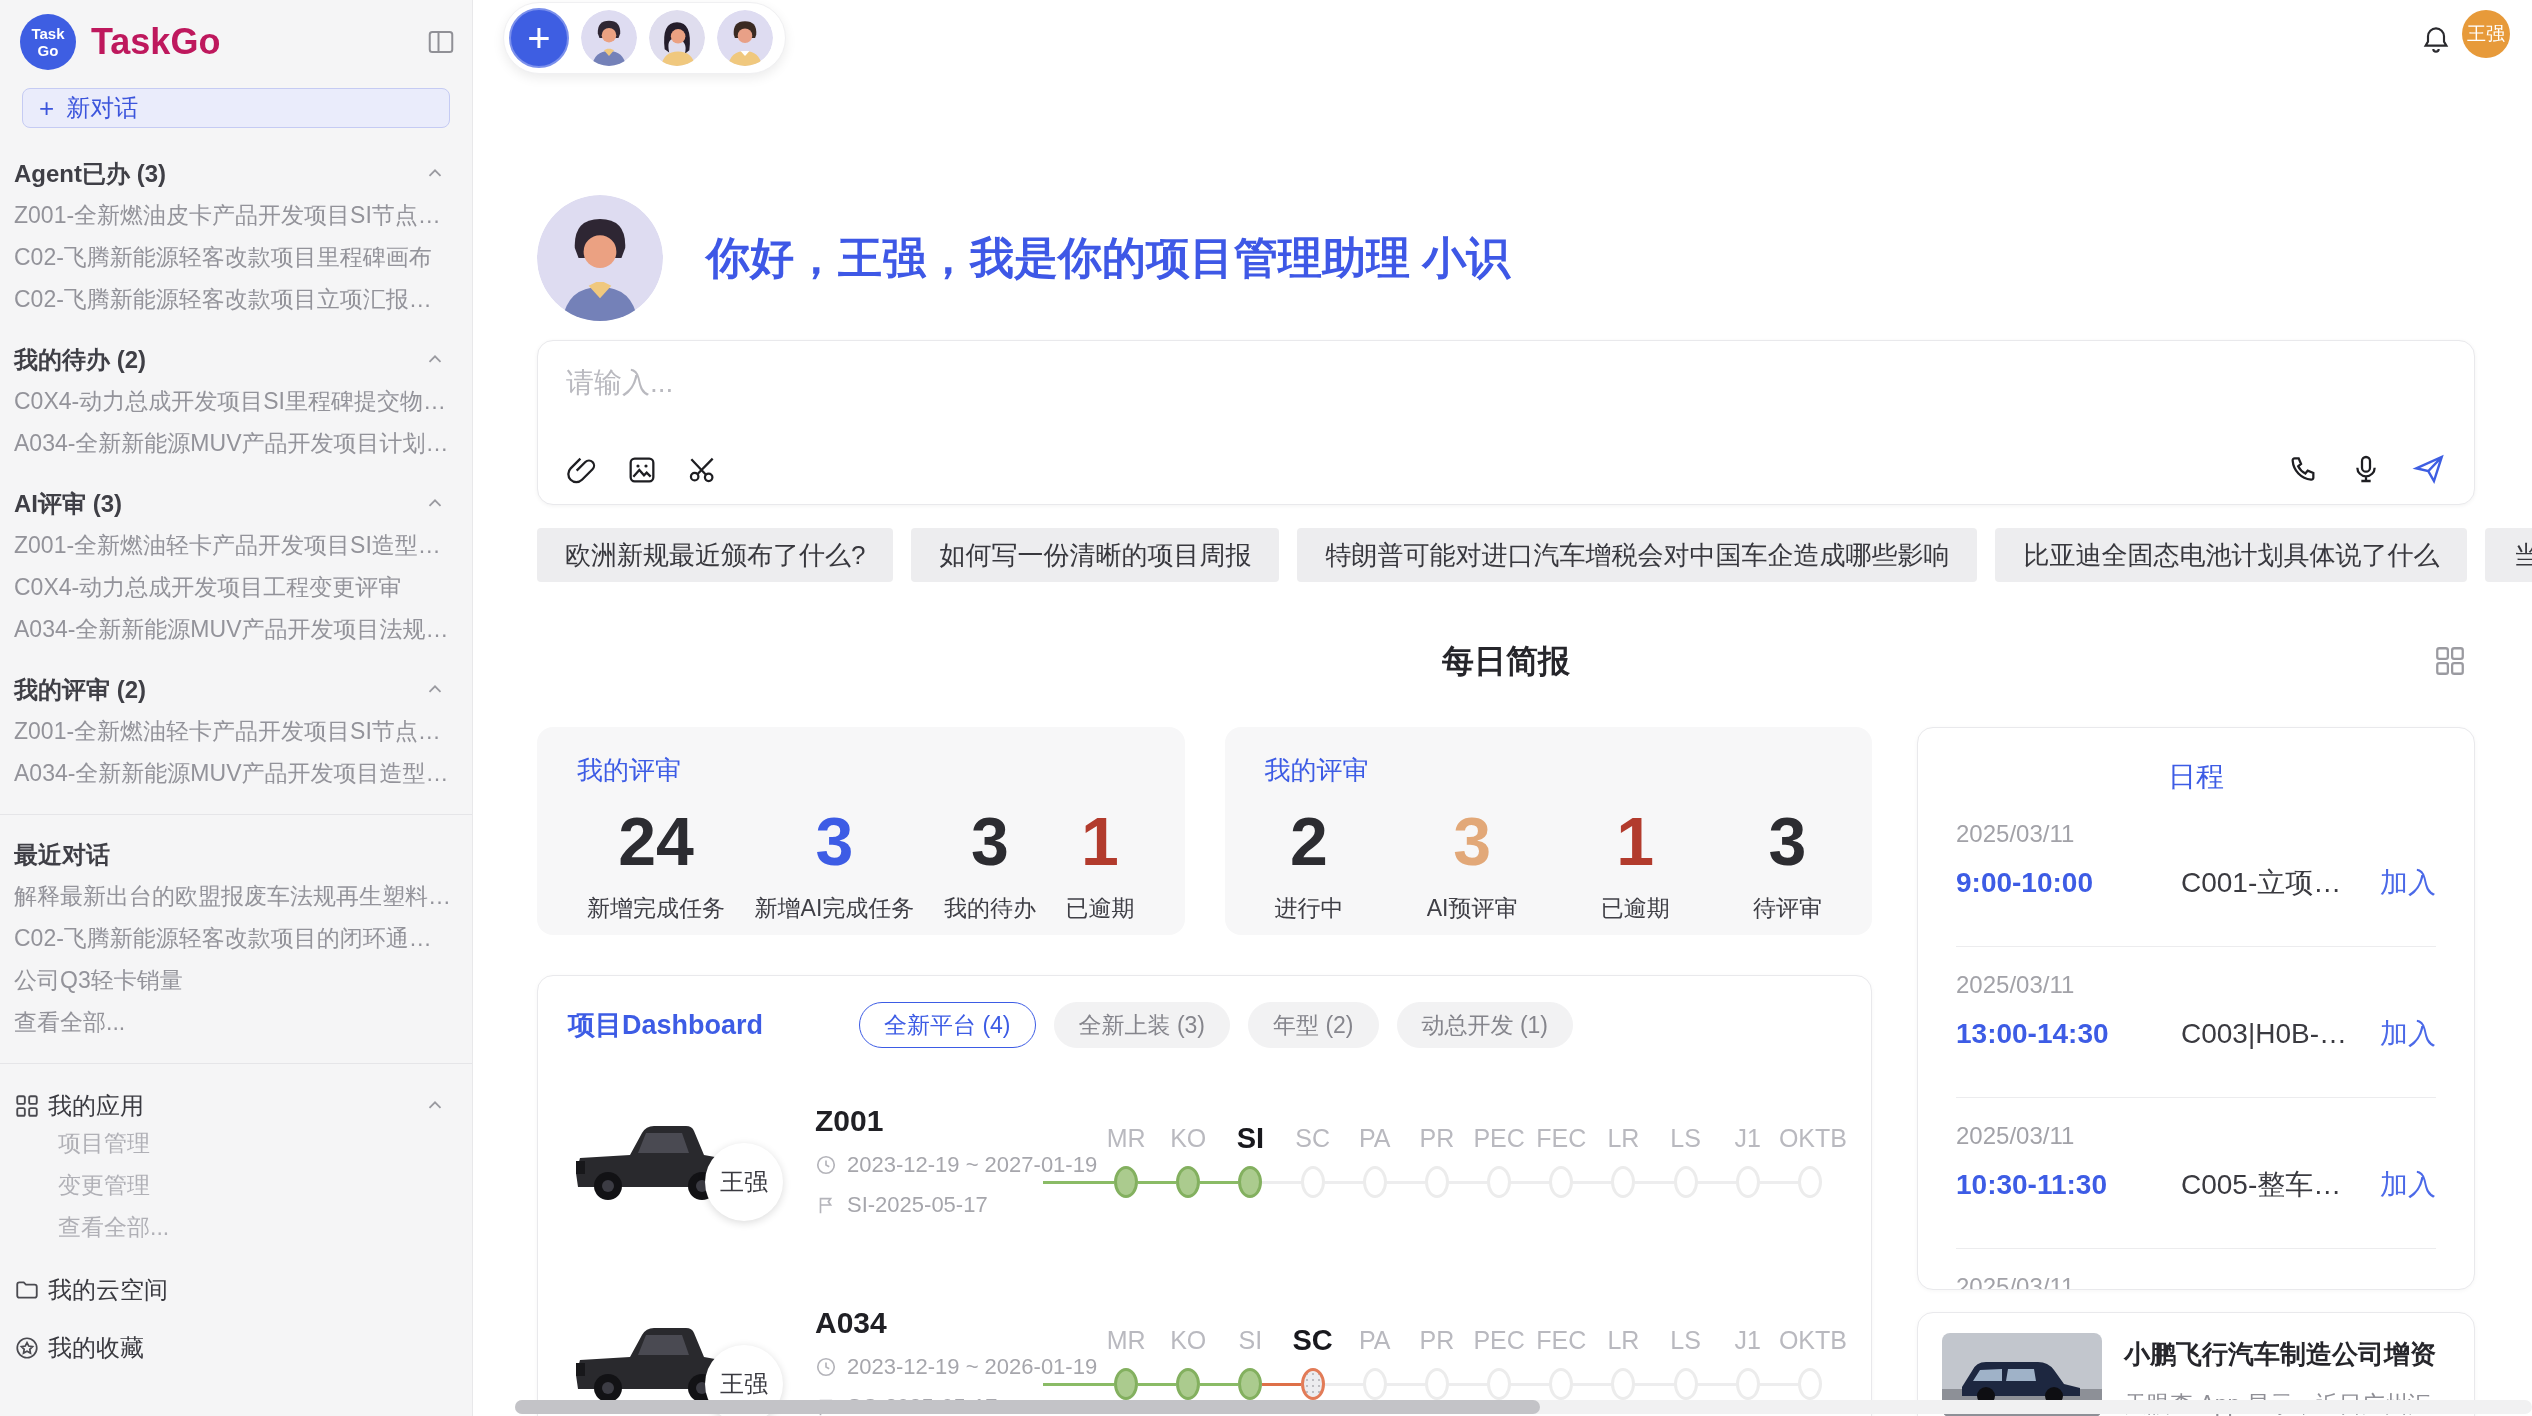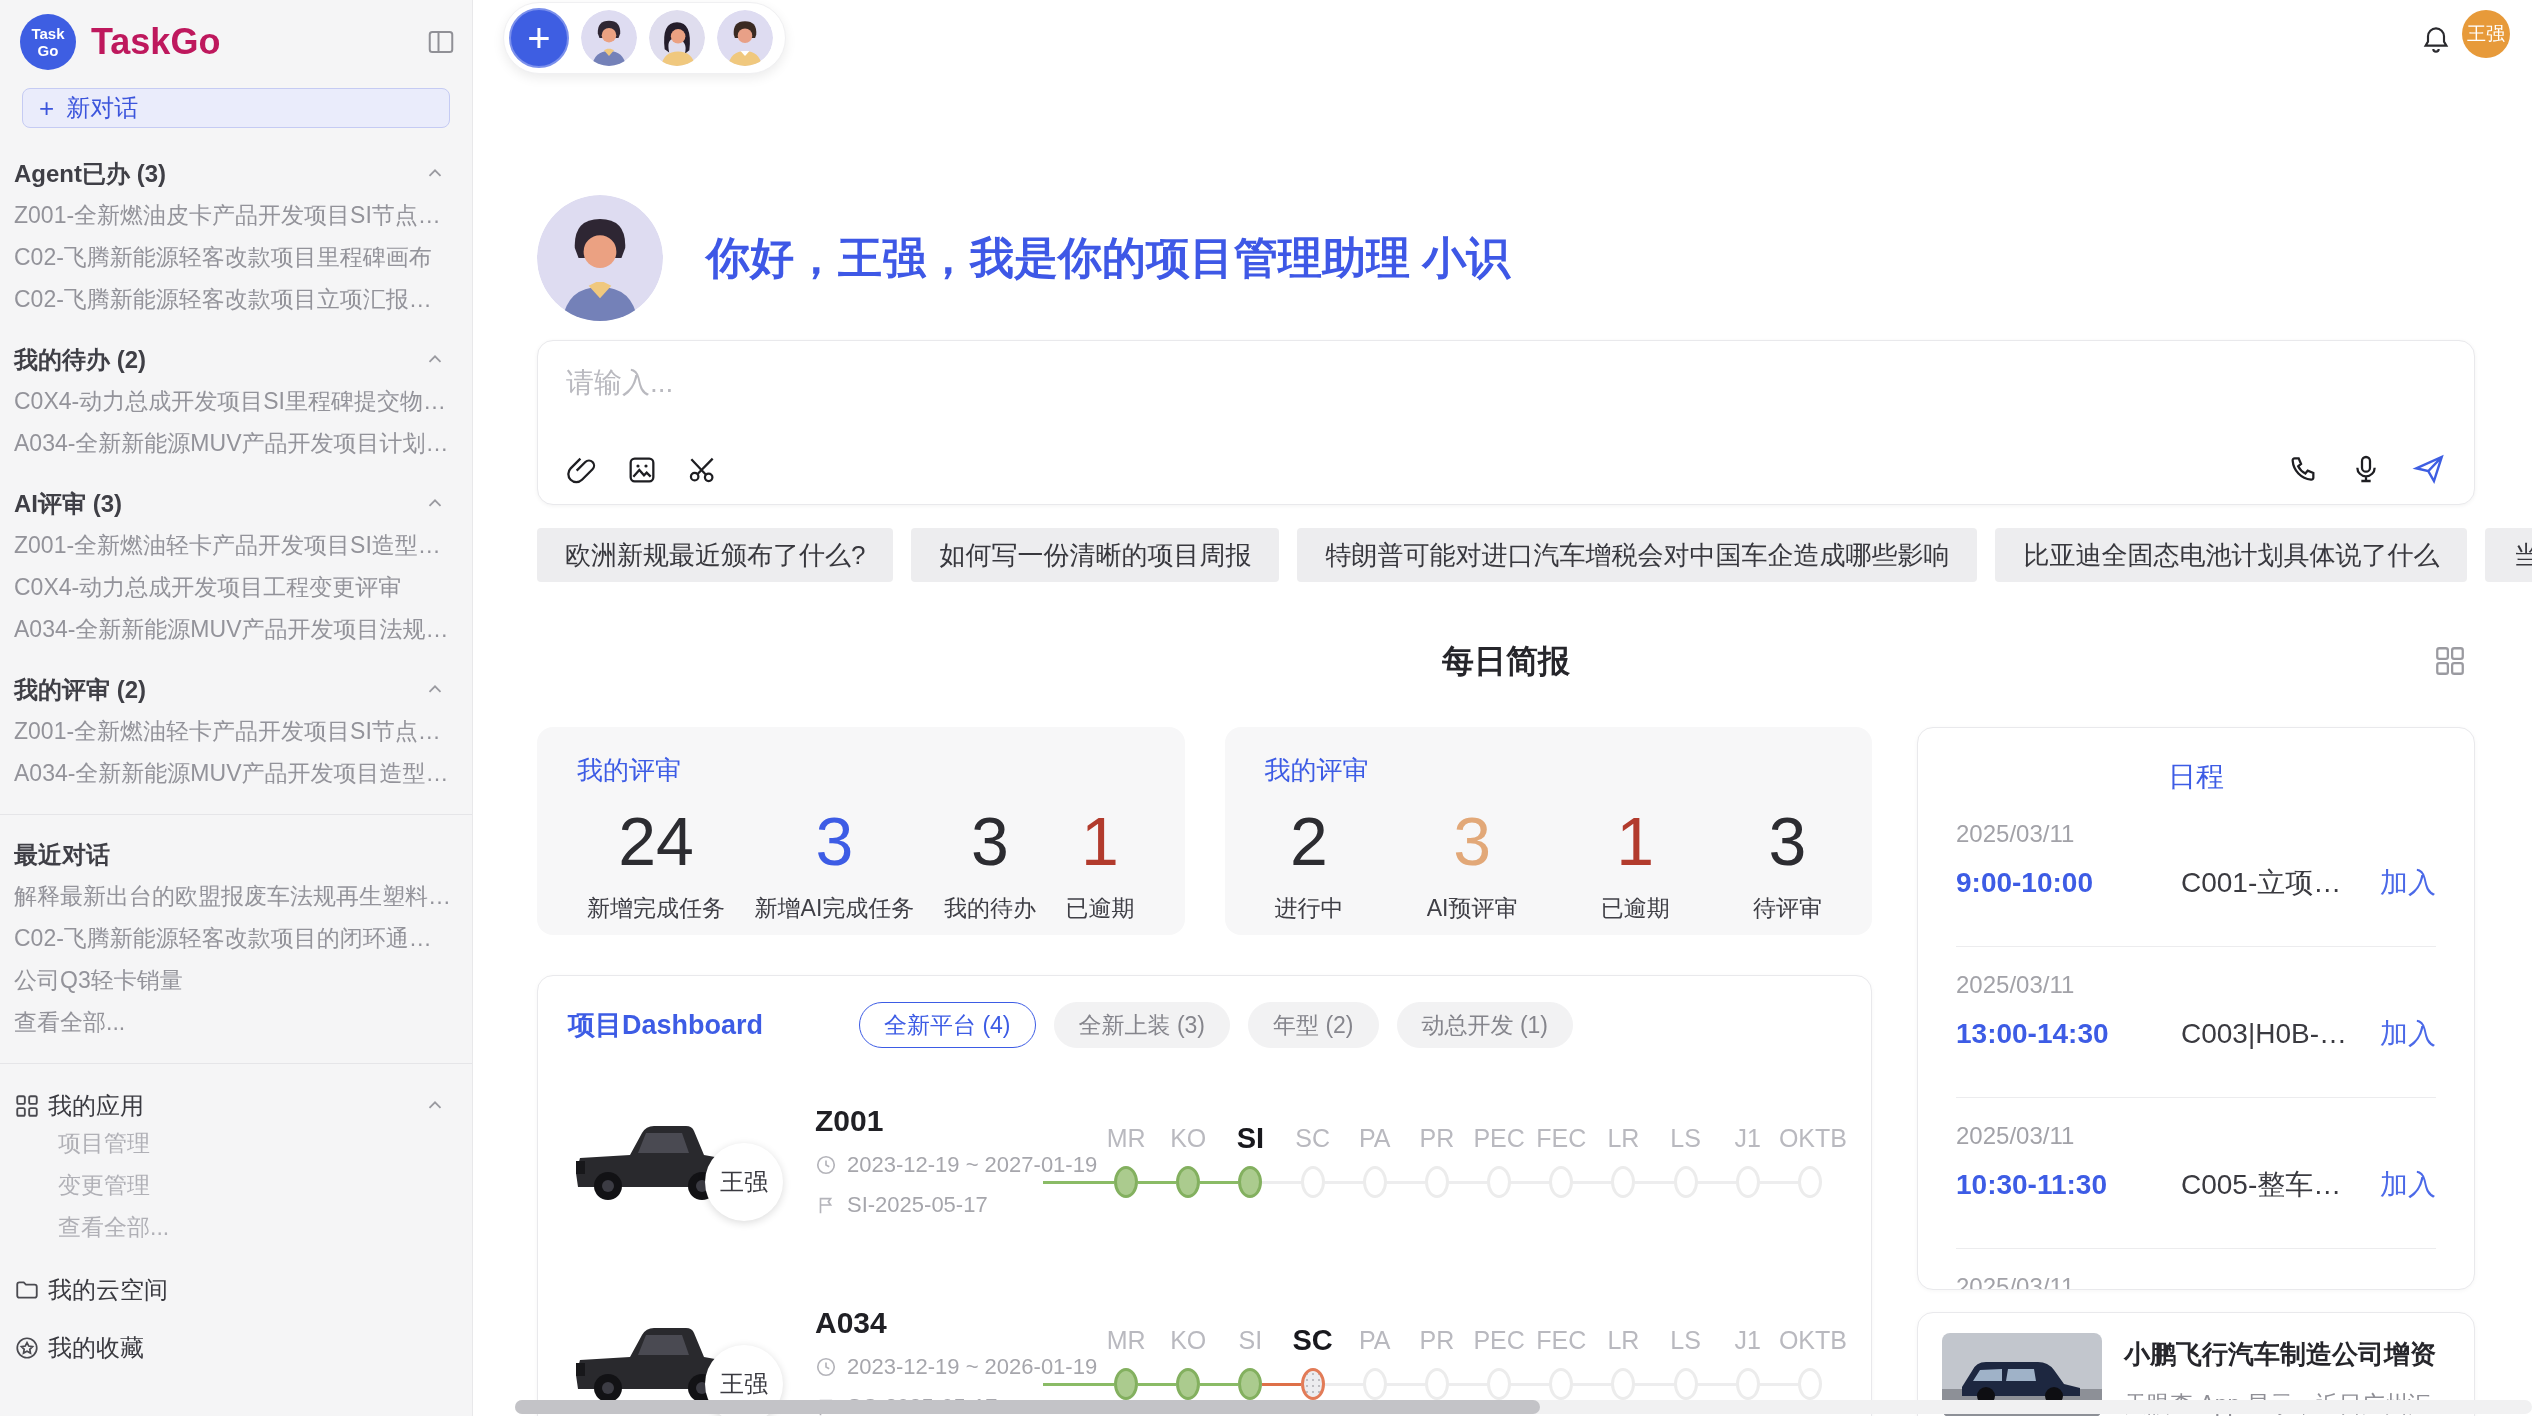--- a/index.html
+++ b/index.html
@@ -77,21 +77,21 @@
 
   .cols { margin-top:43px; display:flex; gap:45px; align-items:flex-start; }
   .left-col { flex:1; min-width:0; }
   .right-col { width:558px; flex:none; }
 
   .stats-row { display:flex; gap:40px; }
   .stat-card { flex:1; height:208px; background:#f7f7f8; border-radius:16px; padding:26px 40px; }
   .stat-title { font-size:26px; color:#3d5ce5; }
   .metrics { display:flex; justify-content:space-between; margin-top:16px; padding:0 10px; }
   .metric { text-align:center; }
-  .metric .val { font-size:68px; font-weight:400; color:#2c2c31; line-height:1.1; }
+  .metric .val { font-size:68px; font-weight:700; color:#2c2c31; line-height:1.1; }
   .metric.blue .val { color:#3d5ce5; } .metric.red .val { color:#b23b2d; }
   .metric.tan .val { color:#e2a878; }
   .metric .lbl { margin-top:14px; font-size:23px; color:#3f3f46; }
 
   .dash-card { margin-top:40px; background:#fff; border:1px solid #e9e9ec; border-radius:16px;
     padding:26px 30px; height:640px; overflow:hidden; box-shadow:0 1px 4px rgba(0,0,0,.04); }
   .dash-head { display:flex; align-items:center; }
   .dash-title { font-size:27px; font-weight:700; color:#3d5ce5; }
   .tabs { display:flex; gap:18px; margin-left:96px; }
   .tab { height:46px; line-height:44px; padding:0 24px; border-radius:23px; background:#f2f2f3;

